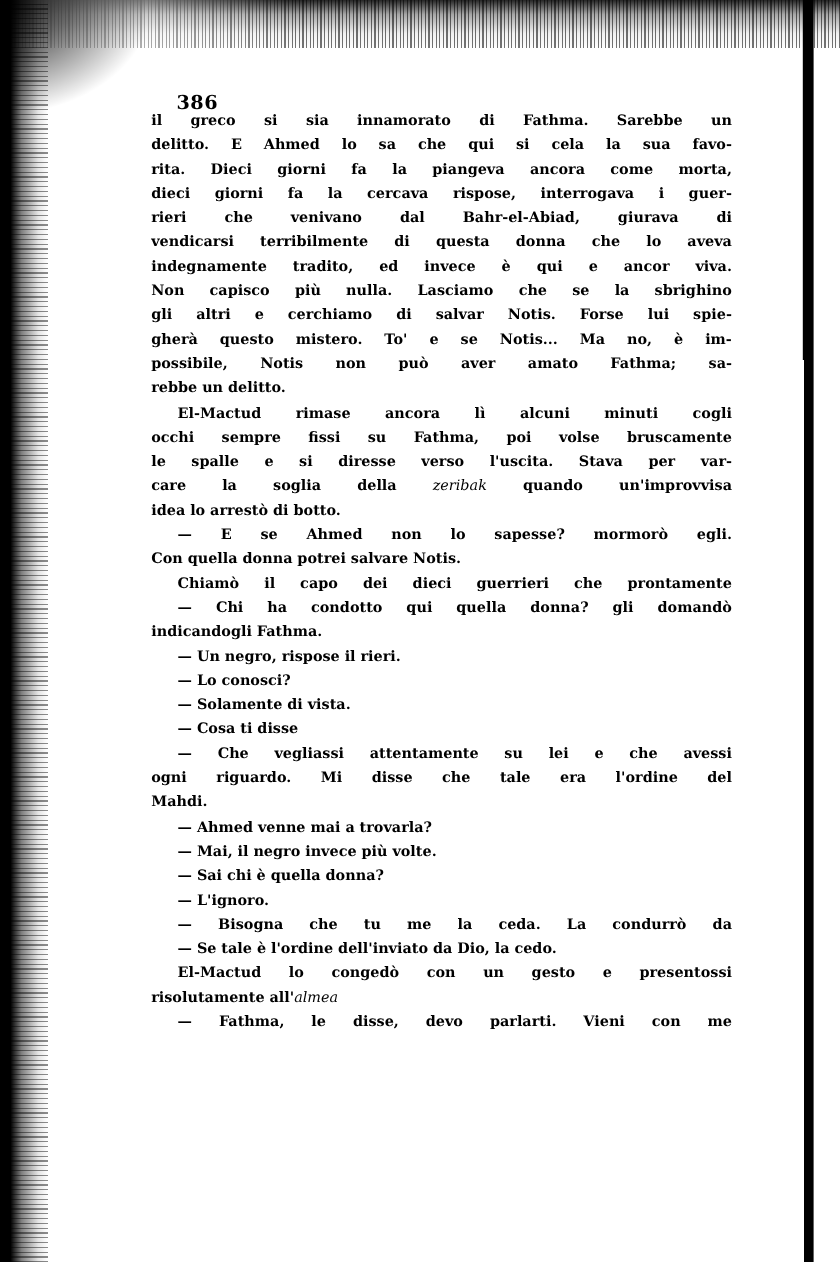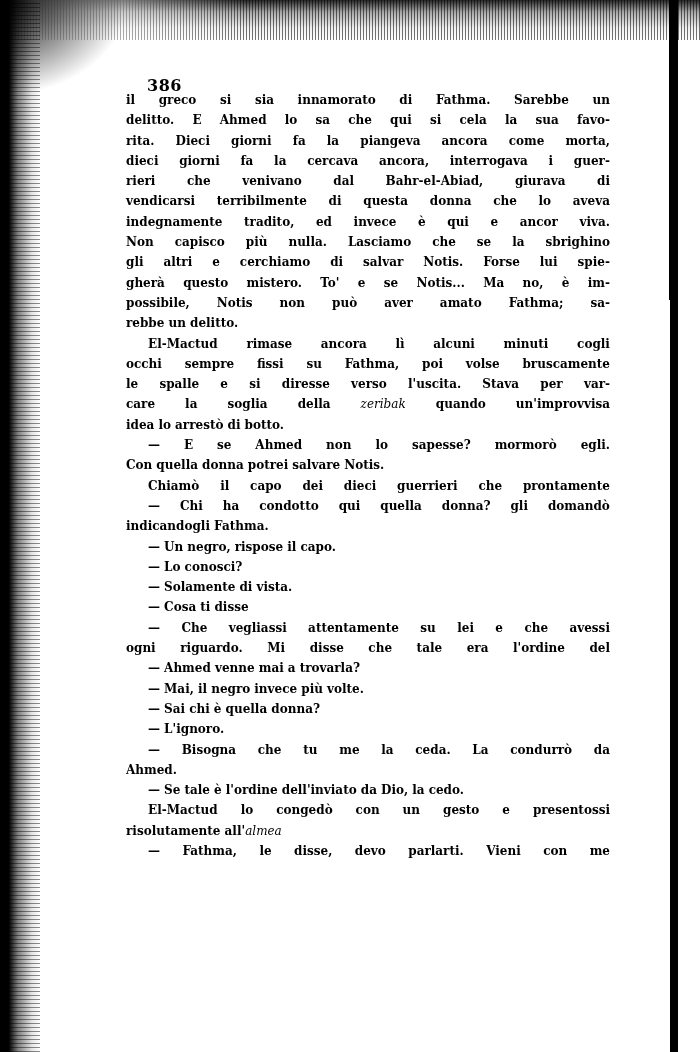--- a/index.html
+++ b/index.html
@@ -97,21 +97,21 @@
       <span class="w">ancora</span>
       <span class="w">come</span>
       <span class="w">morta,</span>
     </div>
     <div class="line">
       <span class="w">dieci</span>
       <span class="w">giorni</span>
       <span class="w">fa</span>
       <span class="w">la</span>
       <span class="w">cercava</span>
-      <span class="w">ancora,</span>
+      <span class="w">rispose,</span>
       <span class="w">interrogava</span>
       <span class="w">i</span>
       <span class="w">guer-</span>
     </div>
     <div class="line">
       <span class="w">rieri</span>
       <span class="w">che</span>
       <span class="w">venivano</span>
       <span class="w">dal</span>
       <span class="w">Bahr-el-Abiad,</span>
@@ -280,21 +280,21 @@
     <div class="line last">
       <span class="w">indicandogli</span>
       <span class="w">Fathma.</span>
     </div>
     <div class="line indent last">
       <span class="w">—</span>
       <span class="w">Un</span>
       <span class="w">negro,</span>
       <span class="w">rispose</span>
       <span class="w">il</span>
-      <span class="w">capo.</span>
+      <span class="w">rieri.</span>
     </div>
     <div class="line indent last">
       <span class="w">—</span>
       <span class="w">Lo</span>
       <span class="w">conosci?</span>
     </div>
     <div class="line indent last">
       <span class="w">—</span>
       <span class="w">Solamente</span>
       <span class="w">di</span>
@@ -320,20 +320,23 @@
     <div class="line">
       <span class="w">ogni</span>
       <span class="w">riguardo.</span>
       <span class="w">Mi</span>
       <span class="w">disse</span>
       <span class="w">che</span>
       <span class="w">tale</span>
       <span class="w">era</span>
       <span class="w">l'ordine</span>
       <span class="w">del</span>
+    </div>
+    <div class="line last">
+      <span class="w">Mahdi.</span>
     </div>
     <div class="line indent last">
       <span class="w">—</span>
       <span class="w">Ahmed</span>
       <span class="w">venne</span>
       <span class="w">mai</span>
       <span class="w">a</span>
       <span class="w">trovarla?</span>
     </div>
     <div class="line indent last">
@@ -361,23 +364,20 @@
       <span class="w">—</span>
       <span class="w">Bisogna</span>
       <span class="w">che</span>
       <span class="w">tu</span>
       <span class="w">me</span>
       <span class="w">la</span>
       <span class="w">ceda.</span>
       <span class="w">La</span>
       <span class="w">condurrò</span>
       <span class="w">da</span>
-    </div>
-    <div class="line last">
-      <span class="w">Ahmed.</span>
     </div>
     <div class="line indent last">
       <span class="w">—</span>
       <span class="w">Se</span>
       <span class="w">tale</span>
       <span class="w">è</span>
       <span class="w">l'ordine</span>
       <span class="w">dell'inviato</span>
       <span class="w">da</span>
       <span class="w">Dio,</span>

